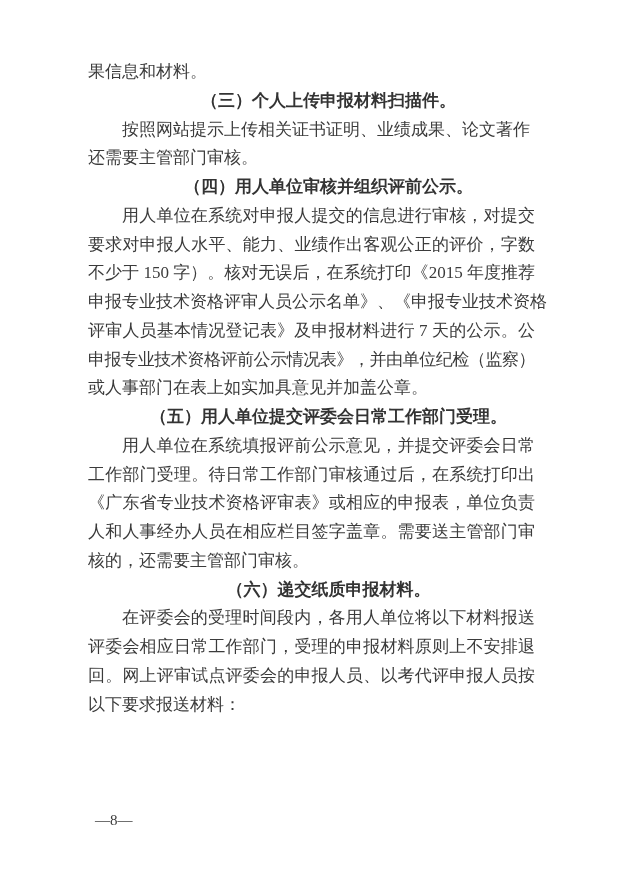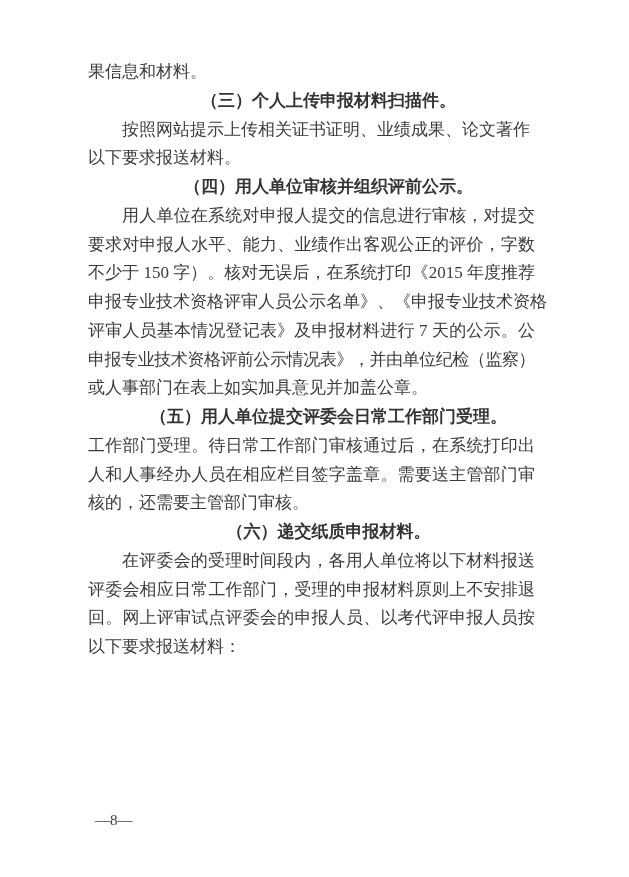--- a/index.html
+++ b/index.html
@@ -63,31 +63,33 @@
 </style>
 </head>
 <body>
 
 <div class="page">
 
   <div class="doc">
     <div class="line">果信息和材料。</div>
     <div class="line heading indent">（三）个人上传申报材料扫描件。</div>
     <div class="line indent">按照网站提示上传相关证书证明、业绩成果、论文著作</div>
-    <div class="line">以下要求报送材料。</div>
+    <div class="line">还需要主管部门审核。</div>
     <div class="line heading indent">（四）用人单位审核并组织评前公示。</div>
     <div class="line indent just">用人单位在系统对申报人提交的信息进行审核，对提交</div>
     <div class="line just">要求对申报人水平、能力、业绩作出客观公正的评价，字数</div>
     <div class="line just">不少于 150 字）。核对无误后，在系统打印《2015 年度推荐</div>
     <div class="line just">申报专业技术资格评审人员公示名单》、《申报专业技术资格</div>
     <div class="line just">评审人员基本情况登记表》及申报材料进行 7 天的公示。公</div>
     <div class="line just tight">申报专业技术资格评前公示情况表》，并由单位纪检（监察）</div>
     <div class="line">或人事部门在表上如实加具意见并加盖公章。</div>
     <div class="line heading indent">（五）用人单位提交评委会日常工作部门受理。</div>
+    <div class="line indent just">用人单位在系统填报评前公示意见，并提交评委会日常</div>
     <div class="line just">工作部门受理。待日常工作部门审核通过后，在系统打印出</div>
+    <div class="line just">《广东省专业技术资格评审表》或相应的申报表，单位负责</div>
     <div class="line just">人和人事经办人员在相应栏目签字盖章。需要送主管部门审</div>
     <div class="line">核的，还需要主管部门审核。</div>
     <div class="line heading indent">（六）递交纸质申报材料。</div>
     <div class="line indent just">在评委会的受理时间段内，各用人单位将以下材料报送</div>
     <div class="line just">评委会相应日常工作部门，受理的申报材料原则上不安排退</div>
     <div class="line just">回。网上评审试点评委会的申报人员、以考代评申报人员按</div>
     <div class="line">以下要求报送材料：</div>
   </div>
 
   <div class="pageno">—8—</div>

